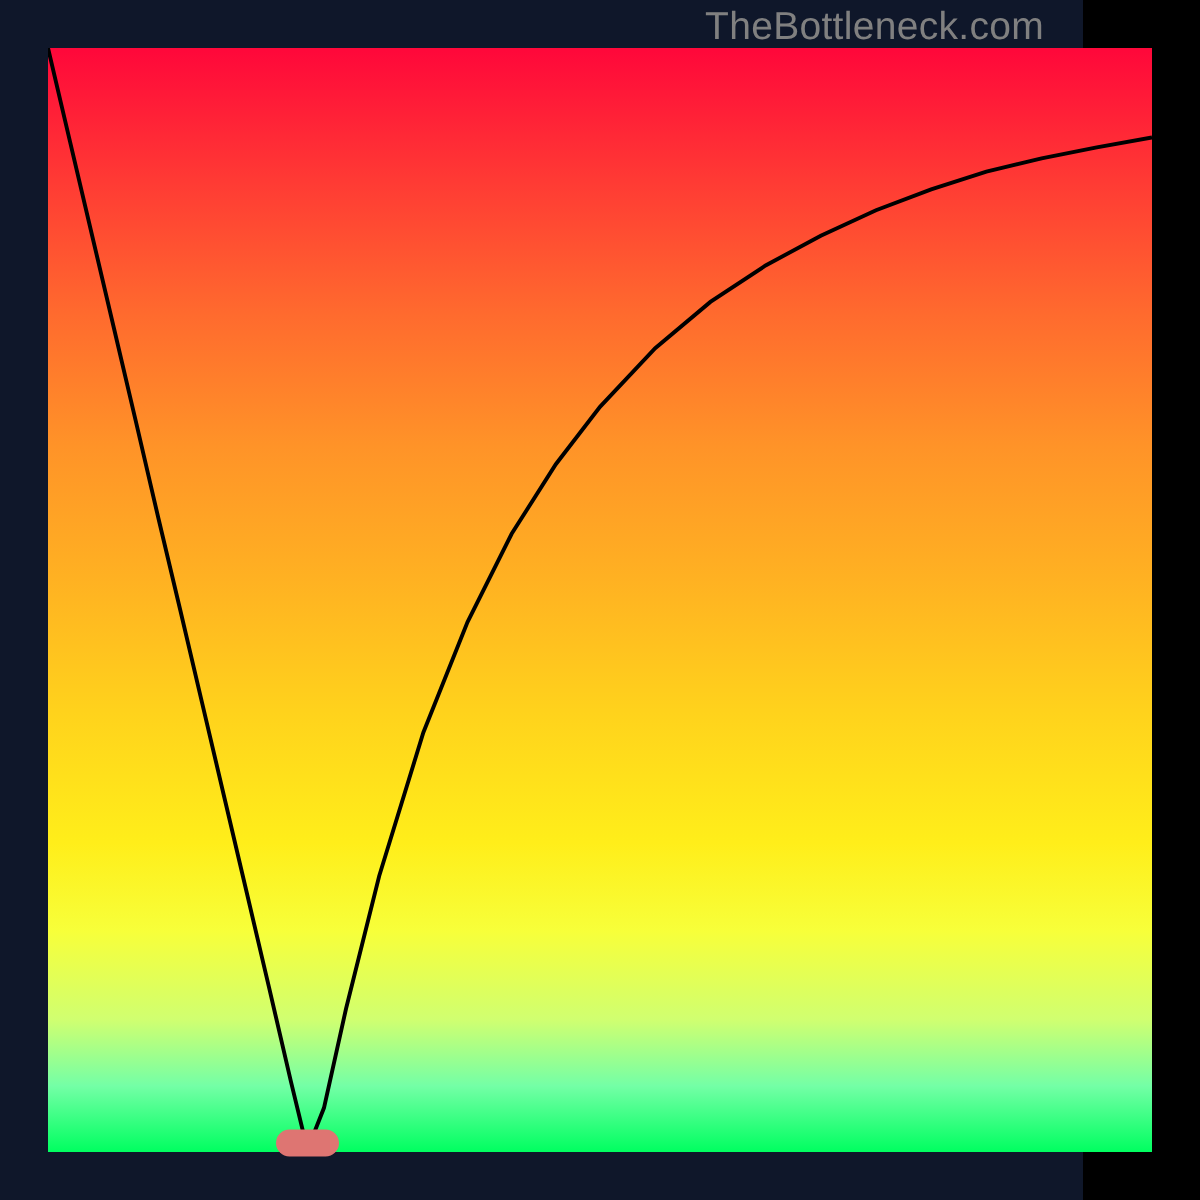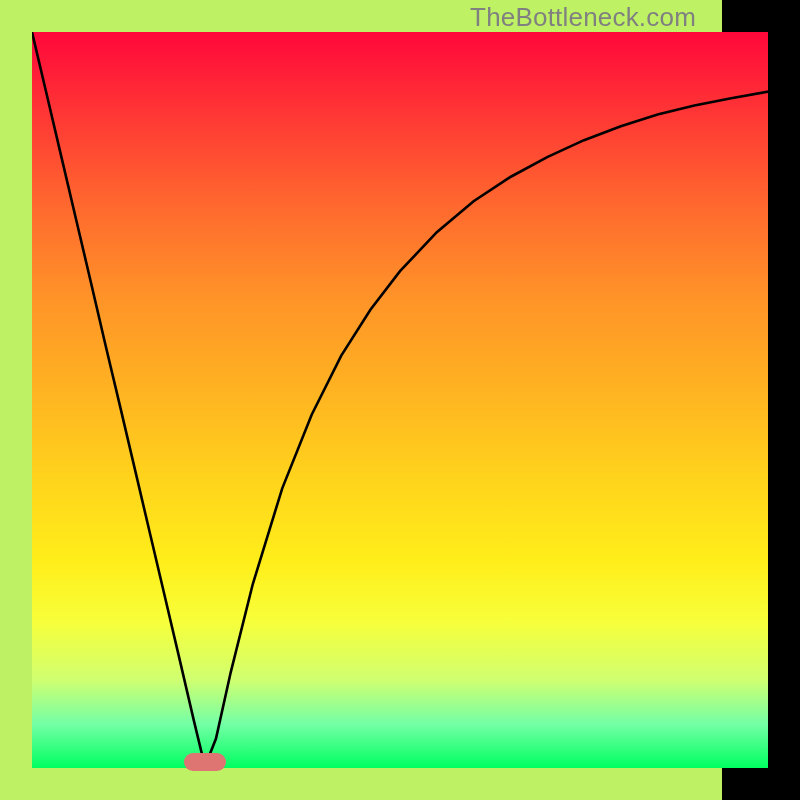--- a/index.html
+++ b/index.html
@@ -8,21 +8,21 @@
     width: 800px;
     height: 800px;
     overflow: hidden;
     background: #000;
     font-family: Arial, Helvetica, sans-serif;
   }
   .frame {
     position: relative;
     width: 722px;
     height: 800px;
-    background: #bef264;
+    background: #0f172a;
   }
   .plot-bg {
     position: absolute;
     left: 32px;
     top: 32px;
     width: 736px;
     height: 736px;
     background: linear-gradient(to bottom,
       #ff073a 0%,
       #ff3a34 12%,

